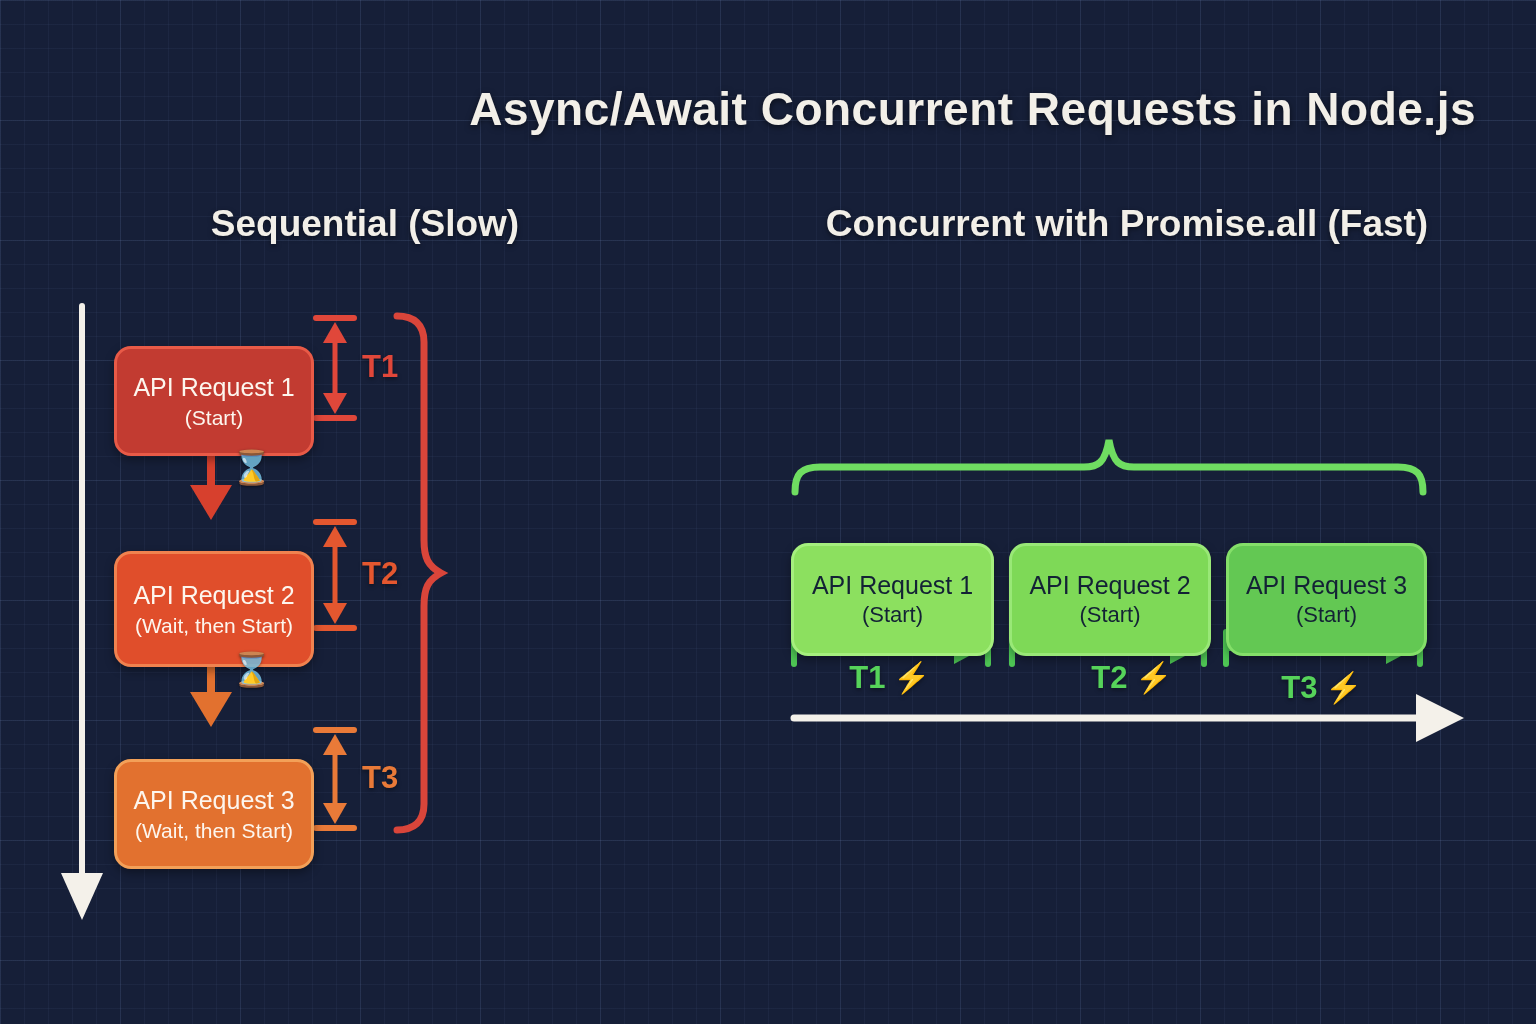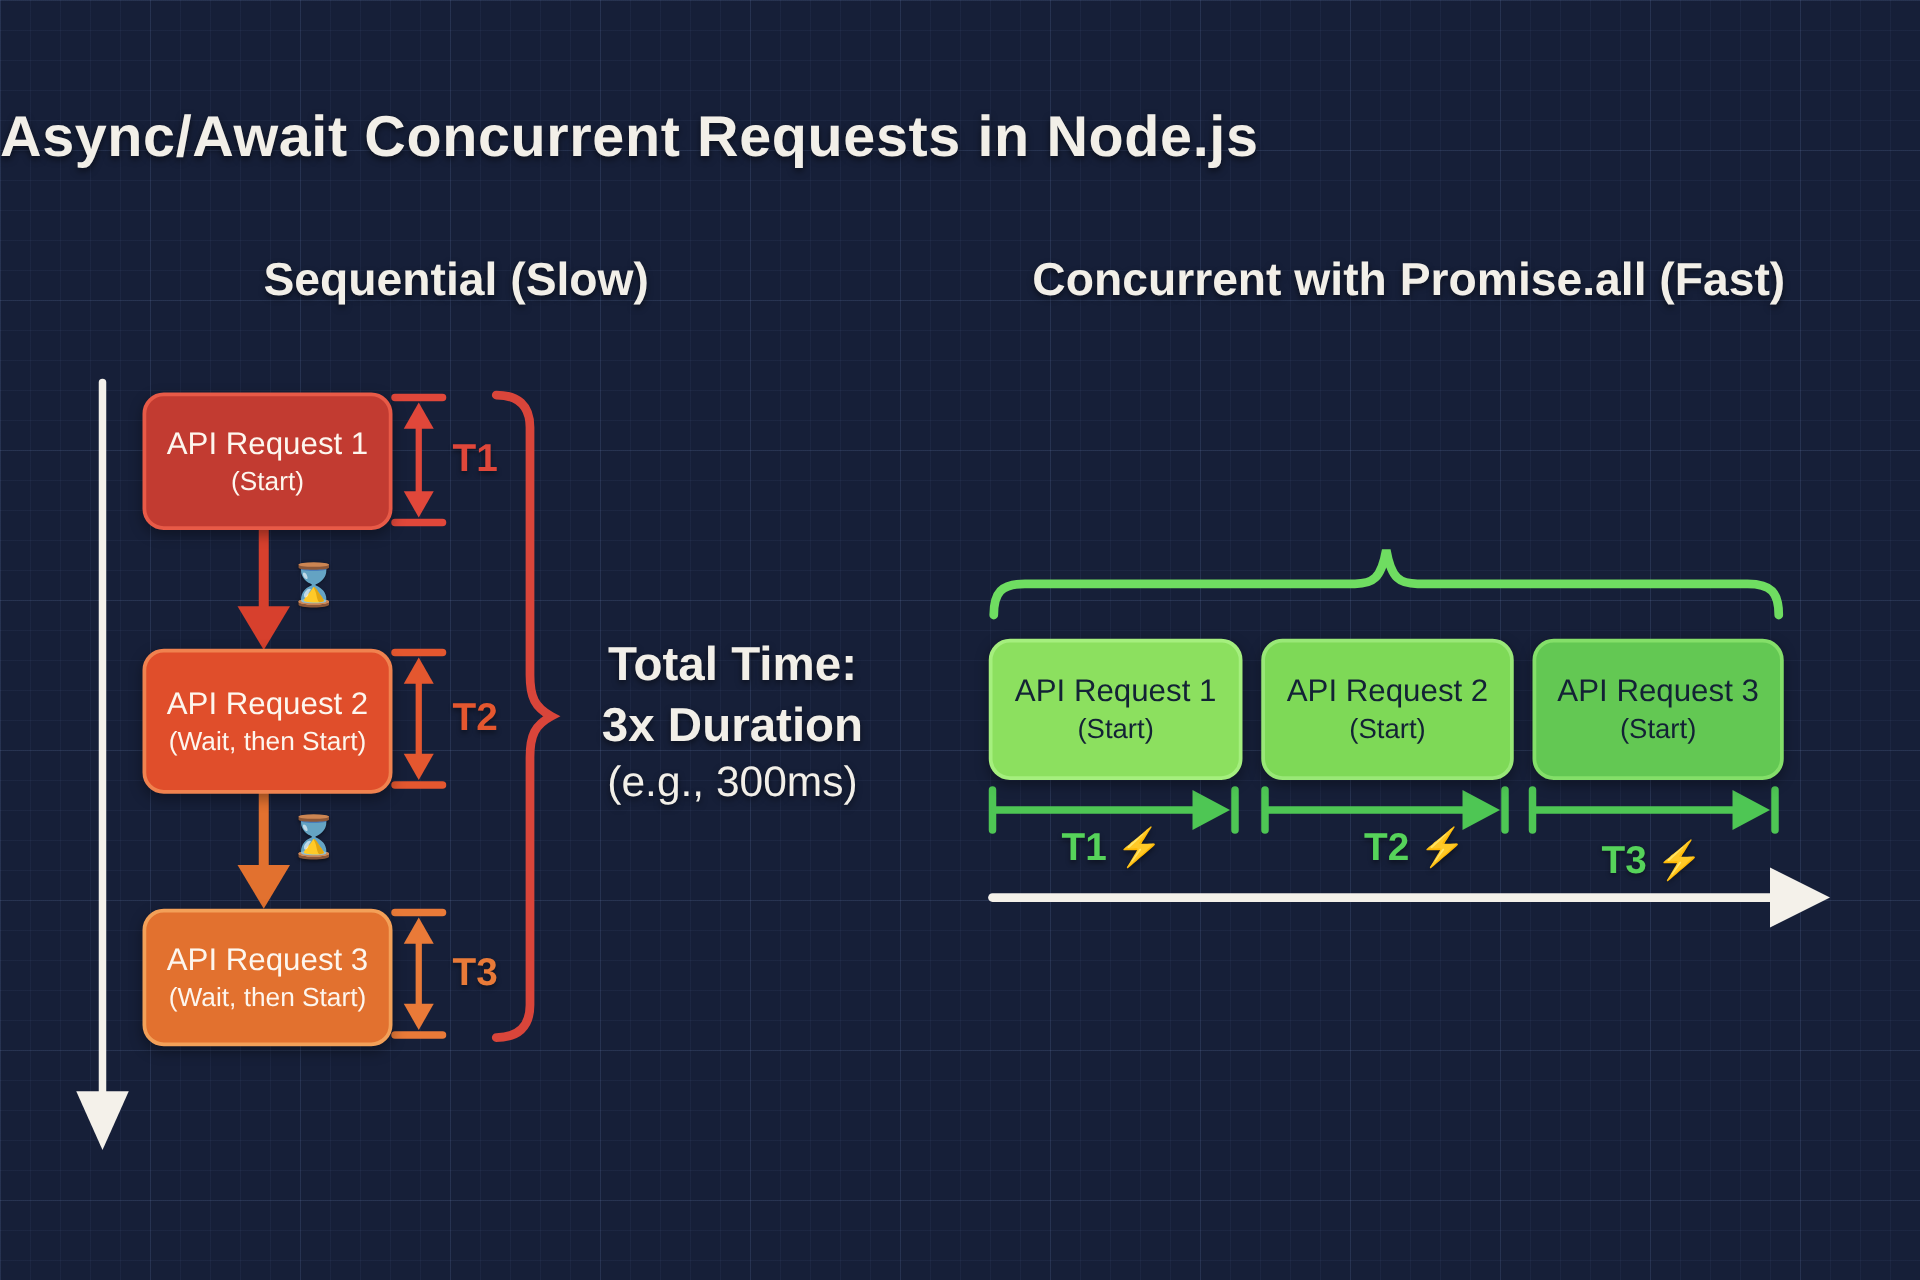--- a/index.html
+++ b/index.html
@@ -10,35 +10,36 @@
       linear-gradient(rgba(130,160,215,0.10) 1px, transparent 1px),
       linear-gradient(90deg, rgba(130,160,215,0.10) 1px, transparent 1px),
       linear-gradient(rgba(130,160,215,0.06) 1px, transparent 1px),
       linear-gradient(90deg, rgba(130,160,215,0.06) 1px, transparent 1px);
     background-size:120px 120px,120px 120px,24px 24px,24px 24px;
     font-family:"Liberation Sans", sans-serif;
     color:#f2efe8;
   }
   .abs{position:absolute;}
   .page-title{
-    left:0;top:82px;width:1476px;text-align:left;
+    left:0;top:82px;width:1476px;text-align:right;
     font-size:46px;font-weight:700;letter-spacing:0.5px;
     text-shadow:0 2px 6px rgba(0,0,0,0.55);
   }
   .col-header{
     text-align:center;font-size:37px;font-weight:700;
     text-shadow:0 2px 5px rgba(0,0,0,0.5);
   }
   .hdr-left{left:115px;top:203px;width:500px;}
   .hdr-right{left:780px;top:203px;width:694px;}
   svg.strokes{position:absolute;left:0;top:0;width:1536px;height:1024px;}
   .box{
     border-radius:17px;display:flex;flex-direction:column;align-items:center;
     justify-content:center;text-align:center;line-height:1.3;
     box-shadow:0 4px 10px rgba(0,0,0,0.35);
+    margin-top:32px;
   }
   .box .l1{font-size:25px;}
   .box .l2{font-size:21px;}
   .seq-box{color:#fdf6ee;}
   .seq-box-1{left:114px;top:314px;width:194px;height:104px;
     background:#c23b31;border:3px solid #e85a47;}
   .seq-box-2{left:114px;top:519px;width:194px;height:110px;
     background:#e04e2b;border:3px solid #f0824f;}
   .seq-box-3{left:114px;top:727px;width:194px;height:104px;
     background:#e2712f;border:3px solid #f3a058;}
@@ -184,25 +185,20 @@
     <div class="l2">(Wait, then Start)</div>
   </div>
 
   <div class="abs hourglass hg-1">⌛</div>
   <div class="abs hourglass hg-2">⌛</div>
 
   <div class="abs t-label t1">T1</div>
   <div class="abs t-label t2">T2</div>
   <div class="abs t-label t3">T3</div>
 
-  <div class="abs seq-total">
-    <div class="b">Total Time:</div>
-    <div class="b">3x Duration</div>
-    <div class="r">(e.g., 300ms)</div>
-  </div>
 
   <div class="abs con-total">
   </div>
 
   <div class="abs box con-box con-box-1">
     <div class="l1">API Request 1</div>
     <div class="l2">(Start)</div>
   </div>
   <div class="abs box con-box con-box-2">
     <div class="l1">API Request 2</div>

